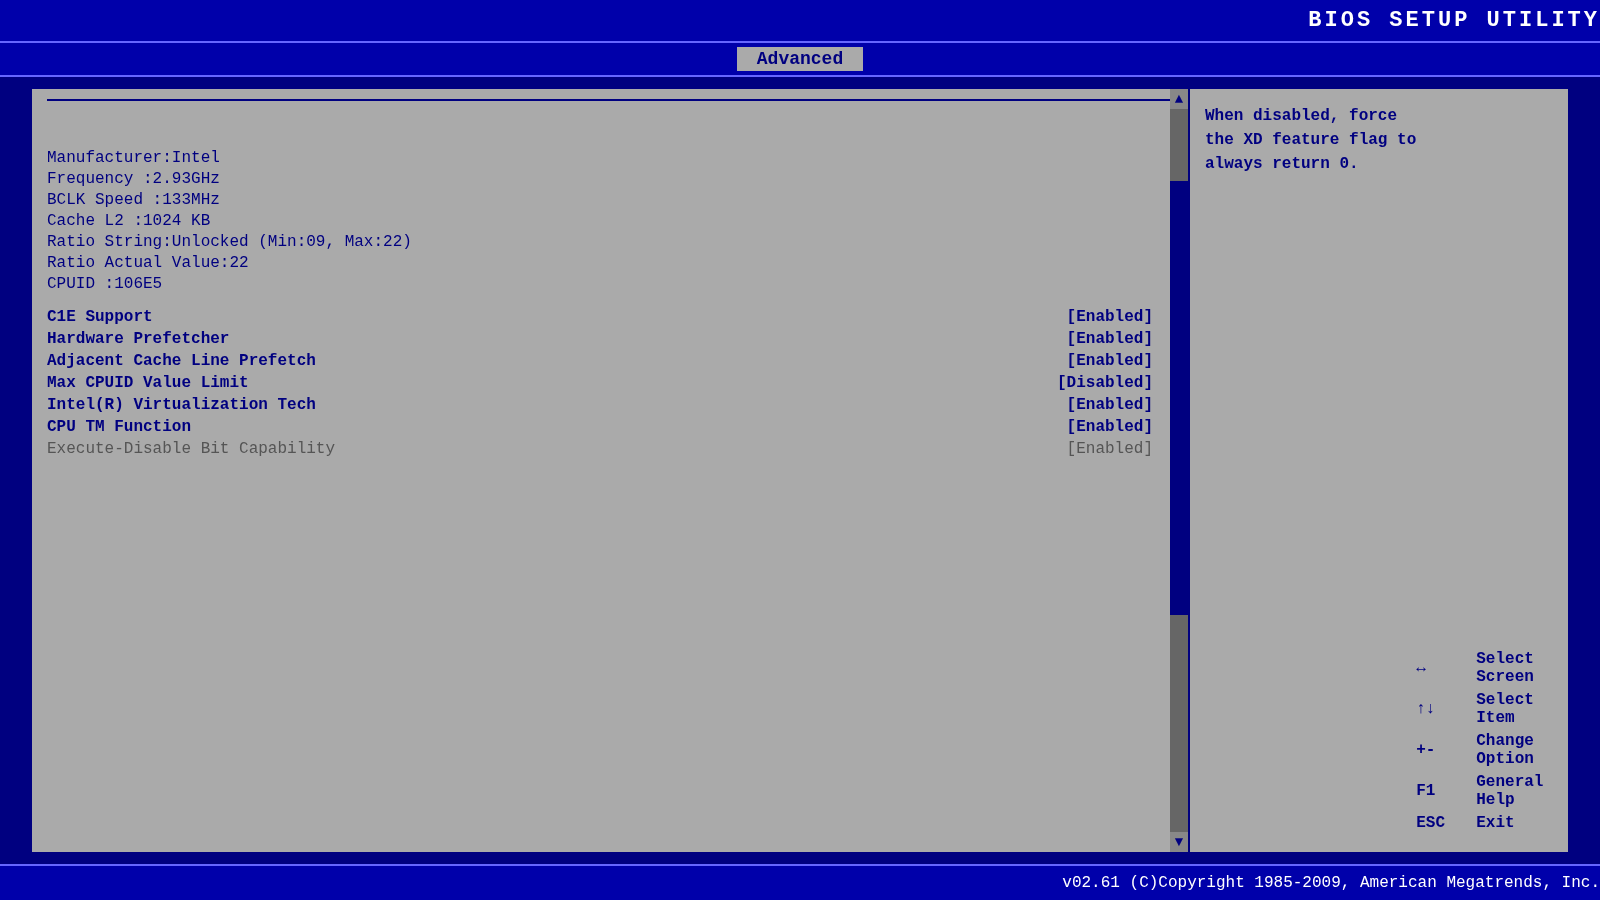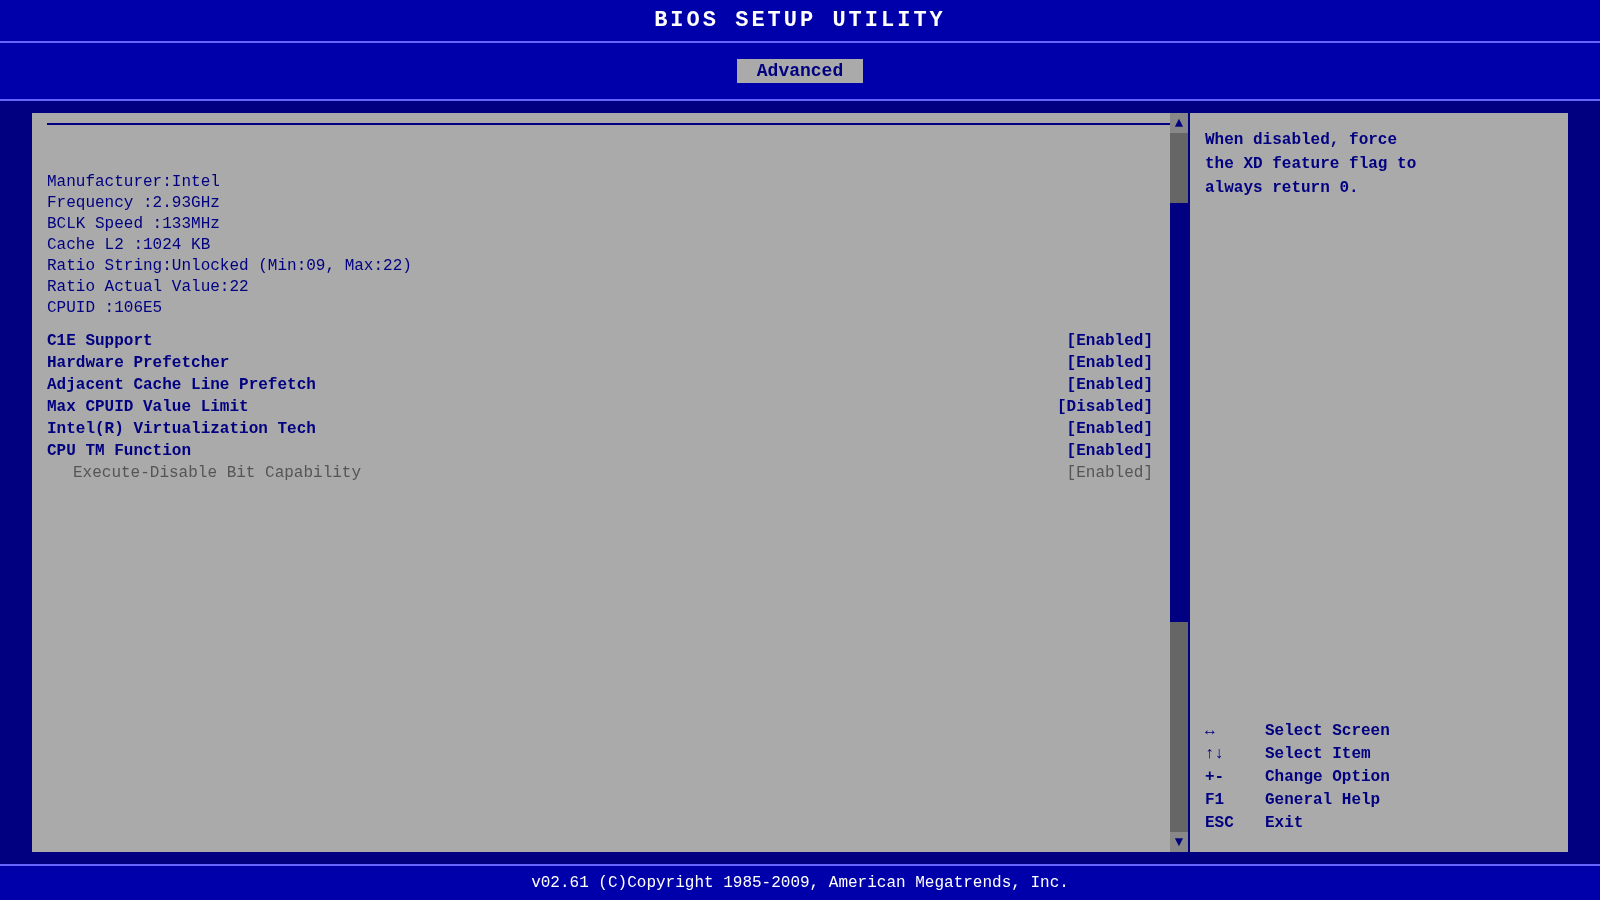--- a/index.html
+++ b/index.html
@@ -13,38 +13,38 @@
 
     .screen {
       width: 1600px;
       height: 900px;
       display: flex;
       flex-direction: column;
     }
 
     .title-bar {
       background: #0000AA;
-      text-align: center;
+      text-align: right;
       padding: 8px 0;
       border-bottom: 2px solid #6666FF;
     }
 
     .title-bar-text {
       color: #FFFFFF;
       font-size: 22px;
       font-weight: bold;
       letter-spacing: 3px;
       font-family: 'Courier New', Courier, monospace;
     }
 
     .tab-bar {
       background: #0000AA;
       display: flex;
       justify-content: center;
-      padding: 16px 0;
+      padding: 4px 0;
       border-bottom: 2px solid #6666FF;
     }
 
     .tab-active {
       background: #AAAAAA;
       color: #000080;
       padding: 2px 20px;
       font-size: 18px;
       font-weight: bold;
       font-family: 'Courier New', Courier, monospace;
@@ -66,21 +66,21 @@
       overflow: hidden;
     }
 
     .right-panel {
       width: 380px;
       background: #AAAAAA;
       border: 2px solid #000080;
       border-left: none;
       padding: 15px;
       display: flex;
-      flex-direction: column;
+      flex-direction: row;
       justify-content: center;
     }
 
     .scrollbar {
       position: absolute;
       right: 0;
       top: 0;
       bottom: 0;
       width: 18px;
       background: #888888;
@@ -136,21 +136,20 @@
       font-family: 'Courier New', Courier, monospace;
       font-size: 16px;
       font-weight: bold;
       margin-bottom: 4px;
       cursor: pointer;
     }
 
     .setting-row.dimmed {
       color: #555555;
       font-weight: normal;
-      margin-left: 26px;
     }
 
     .setting-label {
       flex: 1;
     }
 
     .setting-value {
       color: #000080;
     }
 
@@ -190,21 +189,21 @@
       width: 60px;
       text-align: left;
     }
 
     .key-desc {
       flex: 1;
     }
 
     .footer {
       background: #0000AA;
-      text-align: center;
+      text-align: right;
       padding: 8px 0;
       border-top: 2px solid #6666FF;
     }
 
     .footer-text {
       color: #FFFFFF;
       font-size: 16px;
       font-family: 'Courier New', Courier, monospace;
     }
   </style>

